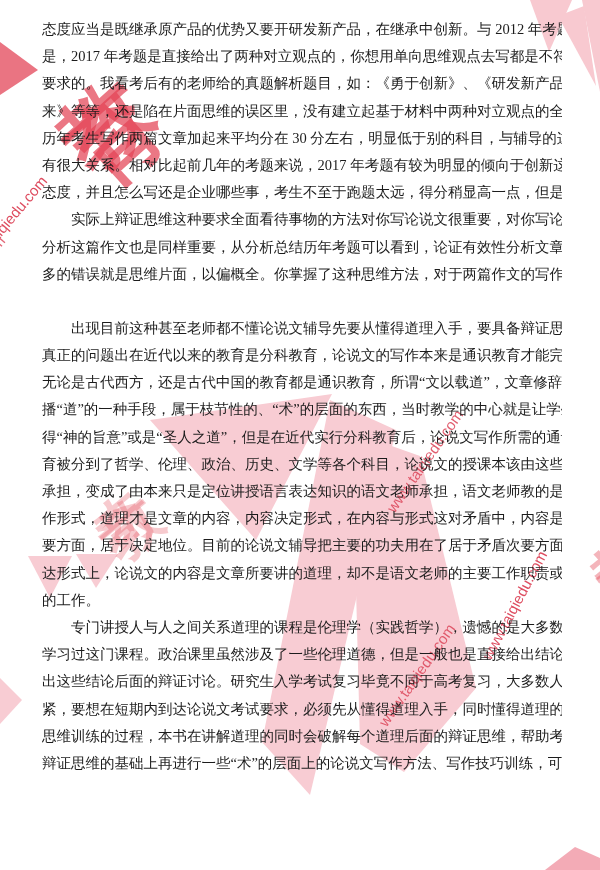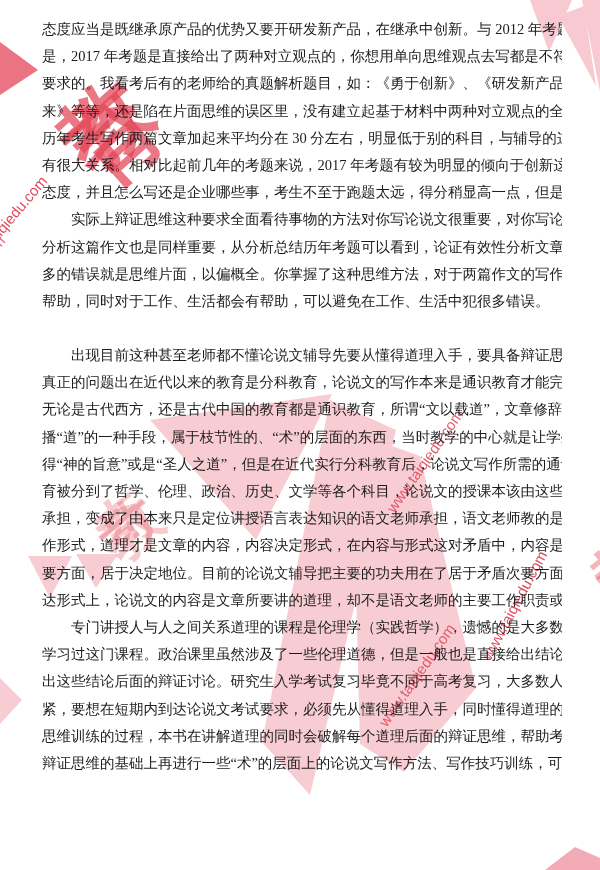--- a/index.html
+++ b/index.html
@@ -86,34 +86,34 @@
         <div class="line">要求的。我看考后有的老师给的真题解析题目，如：《勇于创新》、《研发新产品，赢得大未</div>
         <div class="line">来》等等，还是陷在片面思维的误区里，没有建立起基于材料中两种对立观点的全面思维。</div>
         <div class="line">历年考生写作两篇文章加起来平均分在 30 分左右，明显低于别的科目，与辅导的这种误区</div>
         <div class="line">有很大关系。相对比起前几年的考题来说，2017 年考题有较为明显的倾向于创新这一面的</div>
         <div class="line">态度，并且怎么写还是企业哪些事，考生不至于跑题太远，得分稍显高一点，但是新一年的</div>
       </div>
     <div class="para">
         <div class="line">　　实际上辩证思维这种要求全面看待事物的方法对你写论说文很重要，对你写论证有效性</div>
         <div class="line">分析这篇作文也是同样重要，从分析总结历年考题可以看到，论证有效性分析文章里发生最</div>
         <div class="line">多的错误就是思维片面，以偏概全。你掌握了这种思维方法，对于两篇作文的写作都会很有</div>
-        <div class="line">帮助，同时对于工作、生活都会有帮助，可以避免在工作、生活中犯很多错误。</div>
       </div>
     <div class="para-gap"></div>
     <div class="para">
         <div class="line">　　出现目前这种甚至老师都不懂论说文辅导先要从懂得道理入手，要具备辩证思维的情况，</div>
         <div class="line">真正的问题出在近代以来的教育是分科教育，论说文的写作本来是通识教育才能完成的工作，</div>
         <div class="line">无论是古代西方，还是古代中国的教育都是通识教育，所谓“文以载道”，文章修辞只是传</div>
         <div class="line">播“道”的一种手段，属于枝节性的、“术”的层面的东西，当时教学的中心就是让学生懂</div>
         <div class="line">得“神的旨意”或是“圣人之道”，但是在近代实行分科教育后，论说文写作所需的通识教</div>
         <div class="line">育被分到了哲学、伦理、政治、历史、文学等各个科目，论说文的授课本该由这些学科共同</div>
         <div class="line">承担，变成了由本来只是定位讲授语言表达知识的语文老师承担，语文老师教的是文章的写</div>
         <div class="line">作形式，道理才是文章的内容，内容决定形式，在内容与形式这对矛盾中，内容是矛盾的主</div>
         <div class="line">要方面，居于决定地位。目前的论说文辅导把主要的功夫用在了居于矛盾次要方面的文章表</div>
         <div class="line">达形式上，论说文的内容是文章所要讲的道理，却不是语文老师的主要工作职责或所能完成</div>
+        <div class="line">的工作。</div>
       </div>
     <div class="para">
         <div class="line">　　专门讲授人与人之间关系道理的课程是伦理学（实践哲学），遗憾的是大多数人并没有</div>
         <div class="line">学习过这门课程。政治课里虽然涉及了一些伦理道德，但是一般也是直接给出结论，没有给</div>
         <div class="line">出这些结论后面的辩证讨论。研究生入学考试复习毕竟不同于高考复习，大多数人时间都很</div>
         <div class="line">紧，要想在短期内到达论说文考试要求，必须先从懂得道理入手，同时懂得道理的过程就是</div>
         <div class="line">思维训练的过程，本书在讲解道理的同时会破解每个道理后面的辩证思维，帮助考生在建立</div>
         <div class="line">辩证思维的基础上再进行一些“术”的层面上的论说文写作方法、写作技巧训练，可以起到</div>
       </div>
   </div>

